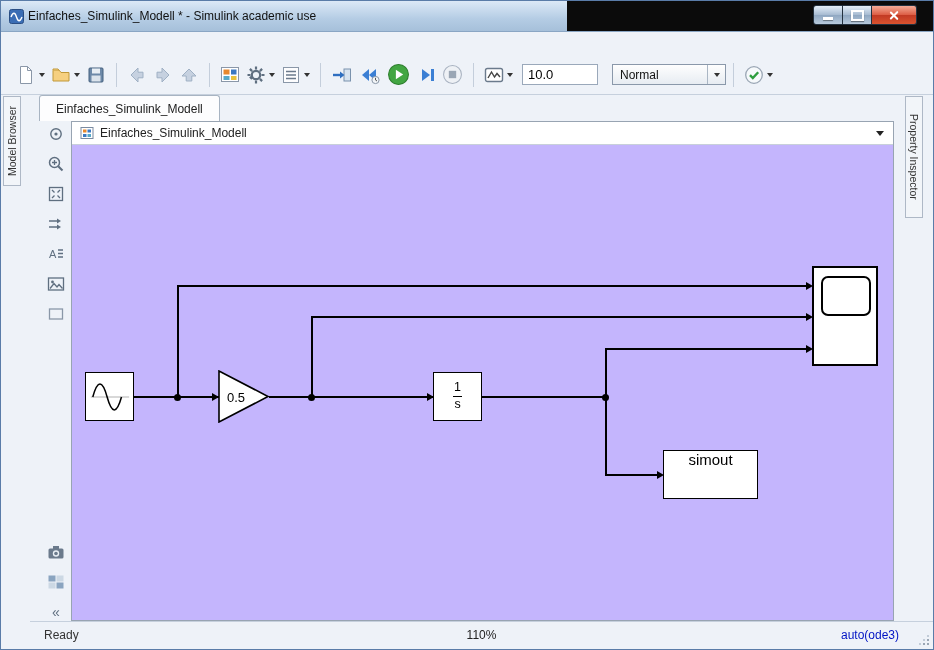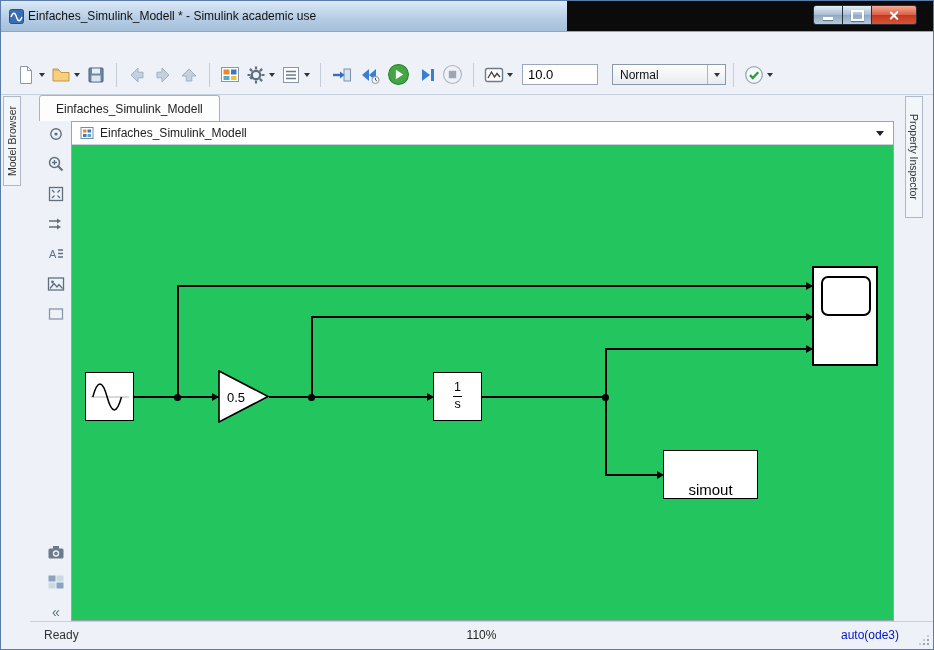--- a/index.html
+++ b/index.html
@@ -71,36 +71,36 @@
   .pbtn.camera{margin-top:208px;}
   .collapse-txt{font-size:14px;color:#5f6f80;line-height:1;}
 
   
   .editor{position:absolute;left:70px;top:120px;width:823px;height:500px;
     background:#fff;border:1px solid #98a4b2;box-sizing:border-box;}
   .breadcrumb{height:22px;border-bottom:1px solid #c8d0da;display:flex;
     align-items:center;padding:0 8px;gap:6px;font-size:12px;color:#222;position:relative;}
   .bc-caret{position:absolute;right:9px;top:9px;width:0;height:0;
     border-left:4px solid transparent;border-right:4px solid transparent;border-top:5px solid #222;}
-  .diagram{position:absolute;left:0;top:23px;right:0;bottom:0;background:#22c55e;}
+  .diagram{position:absolute;left:0;top:23px;right:0;bottom:0;background:#c4b5fd;}
 
   
   .blk{position:absolute;background:#fff;border:1.5px solid #000;box-sizing:border-box;}
   .sine{left:13px;top:227px;width:49px;height:49px;display:flex;align-items:center;justify-content:center;}
   .gain{position:absolute;left:146px;top:225px;width:52px;height:53px;}
   .gain .lbl{position:absolute;left:9px;top:50%;transform:translateY(-50%);font-size:13px;color:#000;}
   .integrator{left:361px;top:227px;width:49px;height:49px;display:flex;flex-direction:column;
     align-items:center;justify-content:center;}
   .frac-num,.frac-den{font-size:12.5px;line-height:1.1;color:#000;}
   .frac-bar{width:9px;height:1.4px;background:#000;margin:1px 0;}
   .scope{left:740px;top:121px;width:66px;height:100px;border-width:2px;}
   .scope-screen{position:absolute;left:7px;top:8px;width:46px;height:36px;
     border:2px solid #000;border-radius:7px;background:#fff;}
   .toworkspace{left:591px;top:305px;width:95px;height:49px;display:flex;
-    align-items:flex-end;justify-content:center;font-size:15px;color:#000;}
+    align-items:flex-start;justify-content:center;font-size:15px;color:#000;}
 
   
   .wire-h{position:absolute;height:1.5px;background:#000;}
   .wire-v{position:absolute;width:1.5px;background:#000;}
   .ah{position:absolute;width:0;height:0;border-top:4.5px solid transparent;
     border-bottom:4.5px solid transparent;border-left:7px solid #000;}
   .dot{position:absolute;width:7px;height:7px;border-radius:50%;background:#000;}
 
   
   .statusbar{position:absolute;left:0;right:0;bottom:0;height:27px;

